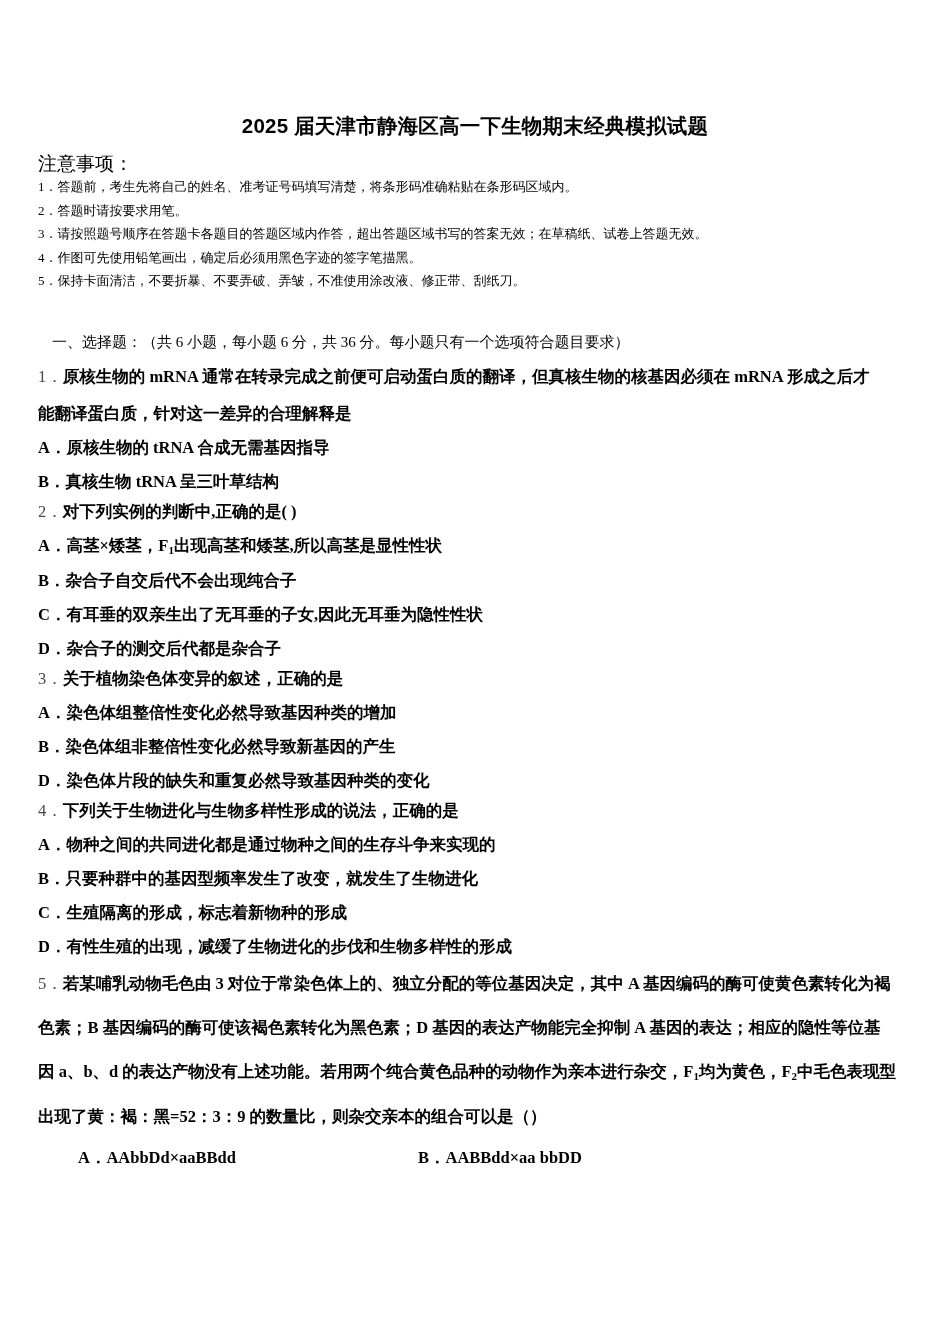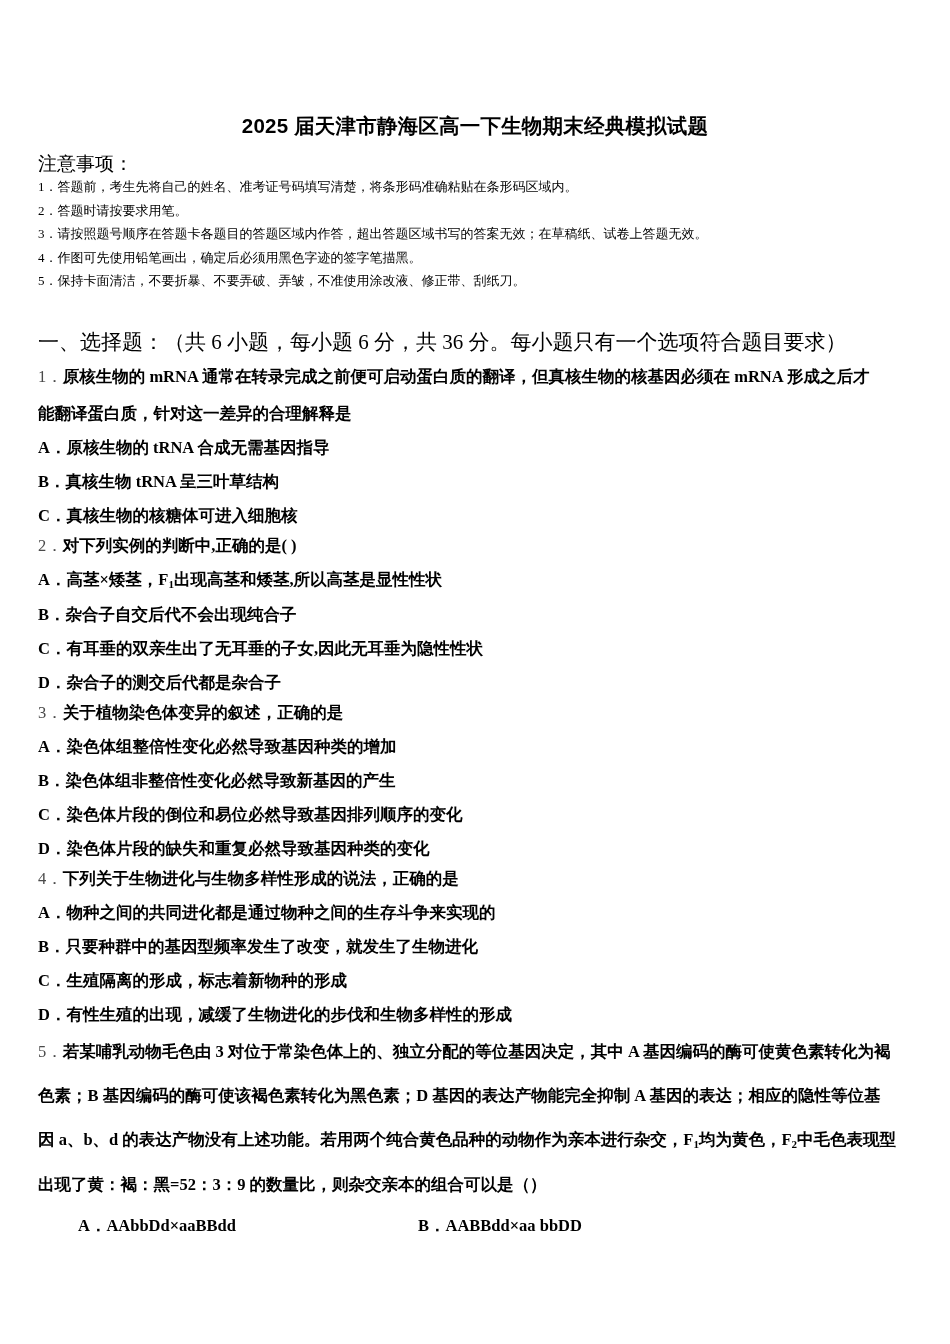--- a/index.html
+++ b/index.html
@@ -54,24 +54,25 @@
   }
 
   
   .qarea {
     position: absolute;
     left: 38px;
     top: 330px;
     width: 890px;
   }
   .sec-head {
-    font-size: 21px;
+    font-size: 15px;
     line-height: 25px;
     margin-bottom: 2px;
     white-space: nowrap;
+    margin-left: 14px;
   }
   .q-stem {
     font-size: 16.5px;
     line-height: 26px;
     font-weight: bold;
     margin: 0 0 4px 0;
   }
   .q-stem .qnum {
     font-weight: normal;
     color: #4a4a4a;
@@ -127,36 +128,34 @@
 
   <div class="qarea">
 
     <div class="sec-head">一、选择题：（共 6 小题，每小题 6 分，共 36 分。每小题只有一个选项符合题目要求）</div>
 
     <div class="q-block">
       <div class="q-stem wide"><span class="qnum">1．</span><span>原核生物的 mRNA 通常在转录完成之前便可启动蛋白质的翻译，但真核生物的核基因必须在 mRNA 形成之后才</span></div>
       <div class="q-stem">能翻译蛋白质，针对这一差异的合理解释是</div>
       <div class="opt"><span class="lbl">A．</span><span>原核生物的 tRNA 合成无需基因指导</span></div>
       <div class="opt"><span class="lbl">B．</span><span>真核生物 tRNA 呈三叶草结构</span></div>
-      <div class="opt"><span class="lbl">C．</span><span>真核生物的核糖体可进入细胞核</span></div>
     </div>
 
     <div class="q-block">
       <div class="q-stem"><span class="qnum">2．</span><span>对下列实例的判断中,正确的是(   )</span></div>
       <div class="opt"><span class="lbl">A．</span><span>高茎×矮茎，F</span><sub>1</sub><span>出现高茎和矮茎,所以高茎是显性性状</span></div>
       <div class="opt"><span class="lbl">B．</span><span>杂合子自交后代不会出现纯合子</span></div>
       <div class="opt"><span class="lbl">C．</span><span>有耳垂的双亲生出了无耳垂的子女,因此无耳垂为隐性性状</span></div>
       <div class="opt"><span class="lbl">D．</span><span>杂合子的测交后代都是杂合子</span></div>
     </div>
 
     <div class="q-block">
       <div class="q-stem"><span class="qnum">3．</span><span>关于植物染色体变异的叙述，正确的是</span></div>
       <div class="opt"><span class="lbl">A．</span><span>染色体组整倍性变化必然导致基因种类的增加</span></div>
       <div class="opt"><span class="lbl">B．</span><span>染色体组非整倍性变化必然导致新基因的产生</span></div>
-      <div class="opt"><span class="lbl">C．</span><span>染色体片段的倒位和易位必然导致基因排列顺序的变化</span></div>
       <div class="opt"><span class="lbl">D．</span><span>染色体片段的缺失和重复必然导致基因种类的变化</span></div>
     </div>
 
     <div class="q-block">
       <div class="q-stem"><span class="qnum">4．</span><span>下列关于生物进化与生物多样性形成的说法，正确的是</span></div>
       <div class="opt"><span class="lbl">A．</span><span>物种之间的共同进化都是通过物种之间的生存斗争来实现的</span></div>
       <div class="opt"><span class="lbl">B．</span><span>只要种群中的基因型频率发生了改变，就发生了生物进化</span></div>
       <div class="opt"><span class="lbl">C．</span><span>生殖隔离的形成，标志着新物种的形成</span></div>
       <div class="opt"><span class="lbl">D．</span><span>有性生殖的出现，减缓了生物进化的步伐和生物多样性的形成</span></div>
     </div>

